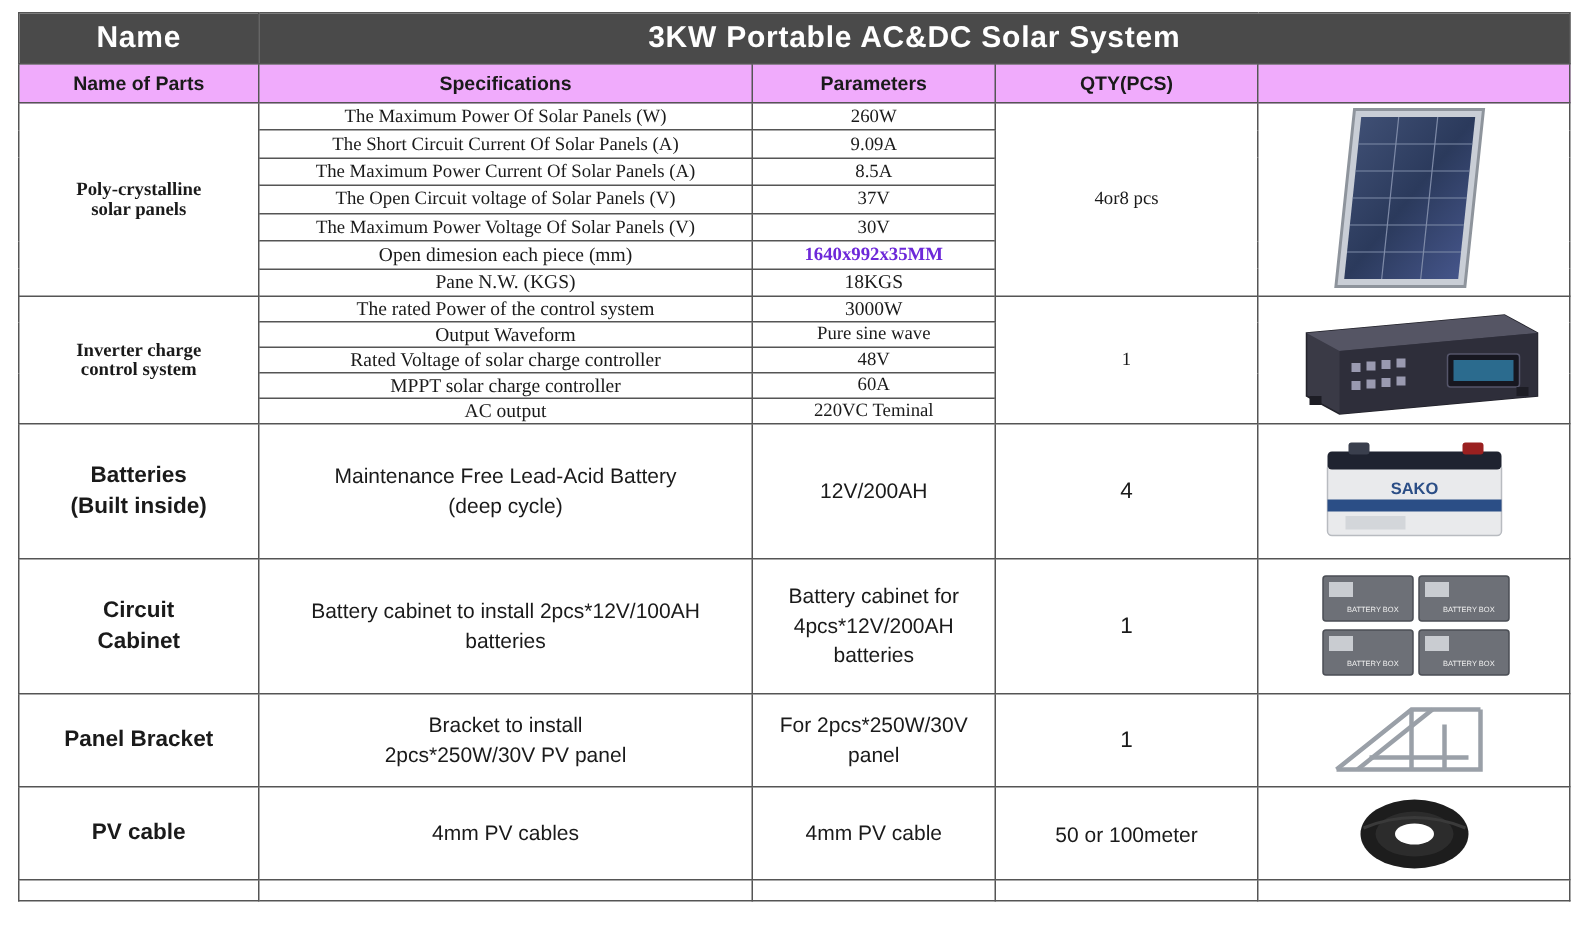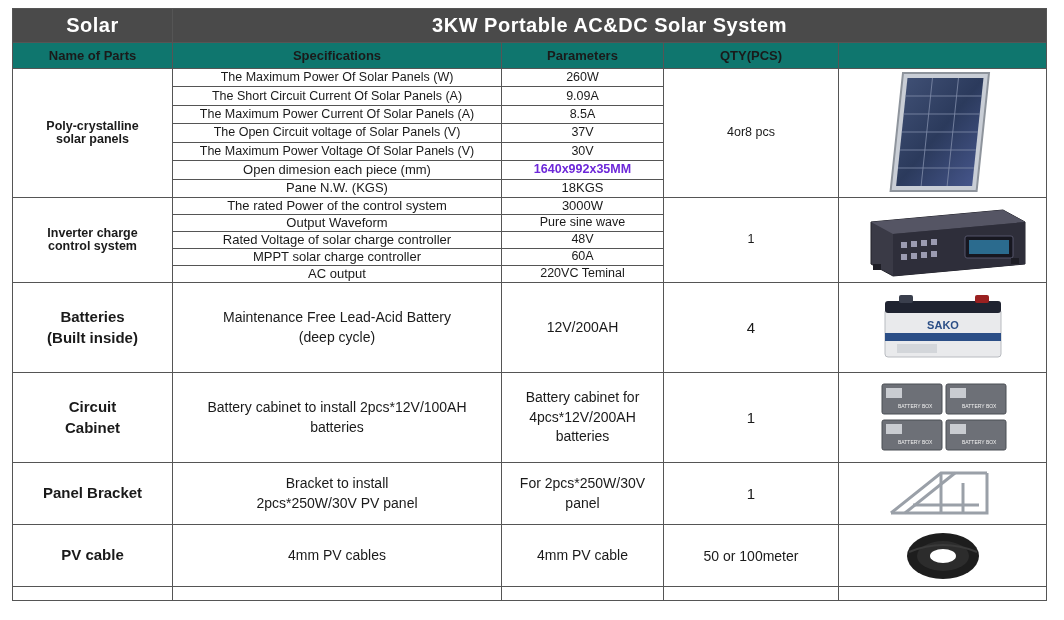--- a/index.html
+++ b/index.html
@@ -40,32 +40,33 @@
   .hdr-title {
     font-size: 20px;
     height: 32px;
     letter-spacing: .5px;
   }
   
   .colhead td {
     font-size: 13px;
     font-weight: bold;
     height: 26px;
-    background: #0f766e;
+    background: #f0abfc;
   }
   
   .partname {
     font-size: 15px;
     font-weight: bold;
     line-height: 1.35;
   }
   .subrow td {
     font-size: 12.5px;
     height: 17px;
     line-height: 1.05;
+    font-family: Liberation Serif, serif;
   }
   .subrow td.spec-cell { font-size: 12.5px; }
   .subrow td.param-cell { font-size: 12.5px; }
   .panel-dim {
     font-weight: bold;
     color: #6d28d9;
     font-size: 14px;
   }
   .big-cell {
     font-size: 14px;
@@ -97,21 +98,21 @@
   <colgroup>
     <col class="c1">
       <col class="c2">
       <col class="c3">
       <col class="c4">
       <col class="c5">
   </colgroup>
   <tbody>
 
     <tr class="hdr-row">
-      <td class="hdr-model">Solar</td>
+      <td class="hdr-model">Name</td>
       <td class="hdr-title" colspan="4">3KW  Portable AC&amp;DC Solar System</td>
     </tr>
 
     <tr class="colhead">
       <td>Name of Parts</td>
       <td>Specifications</td>
       <td>Parameters</td>
       <td>QTY(PCS)</td>
       <td></td>
     </tr>

